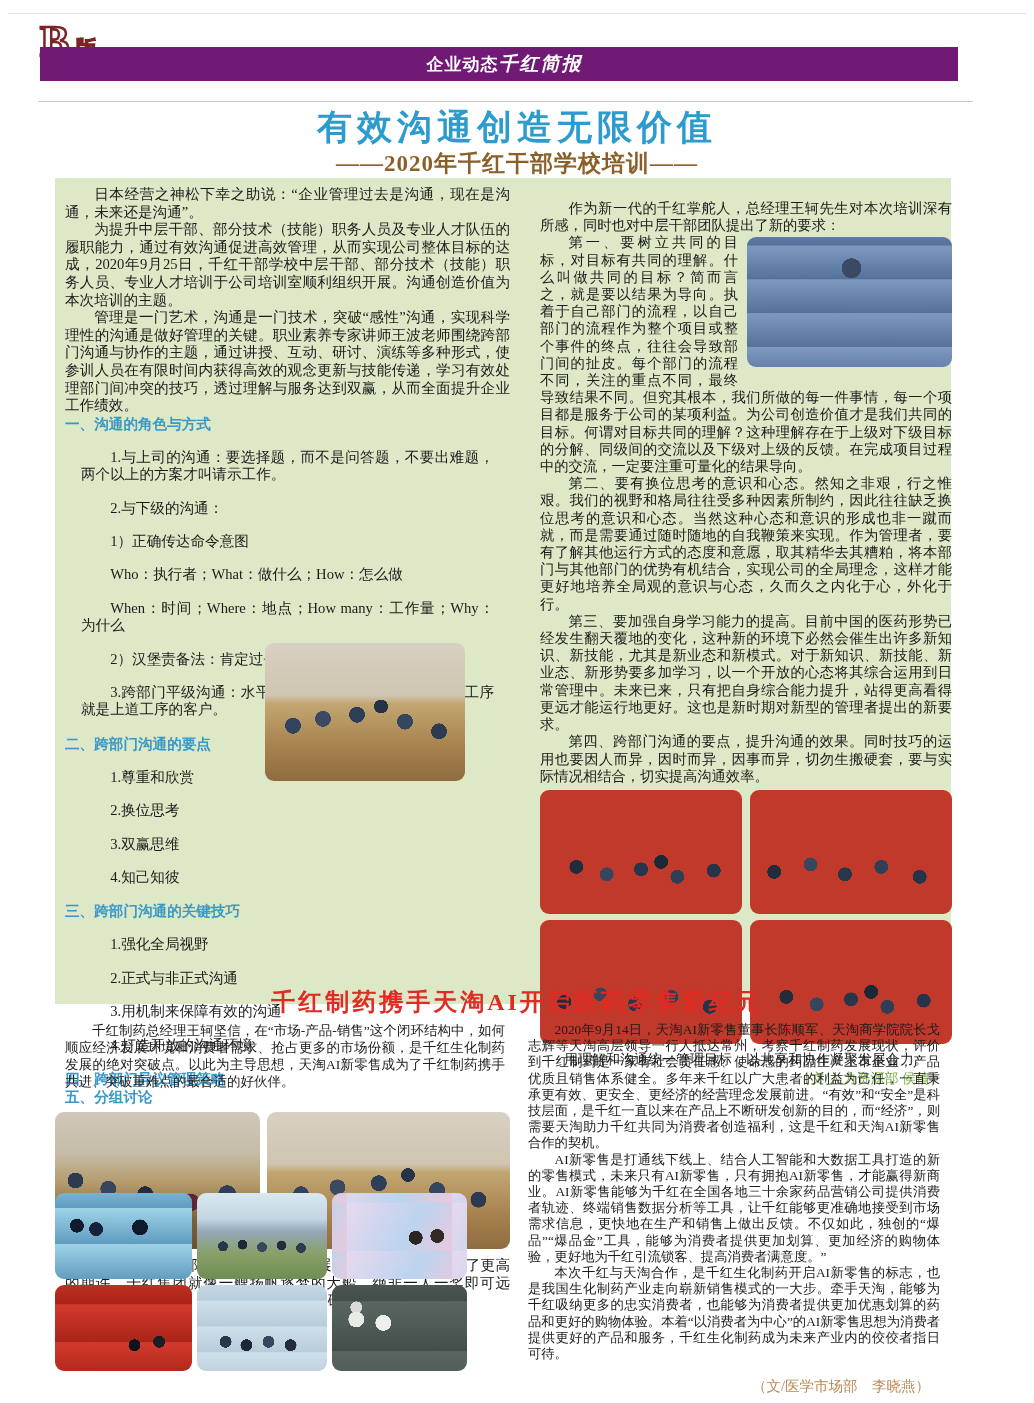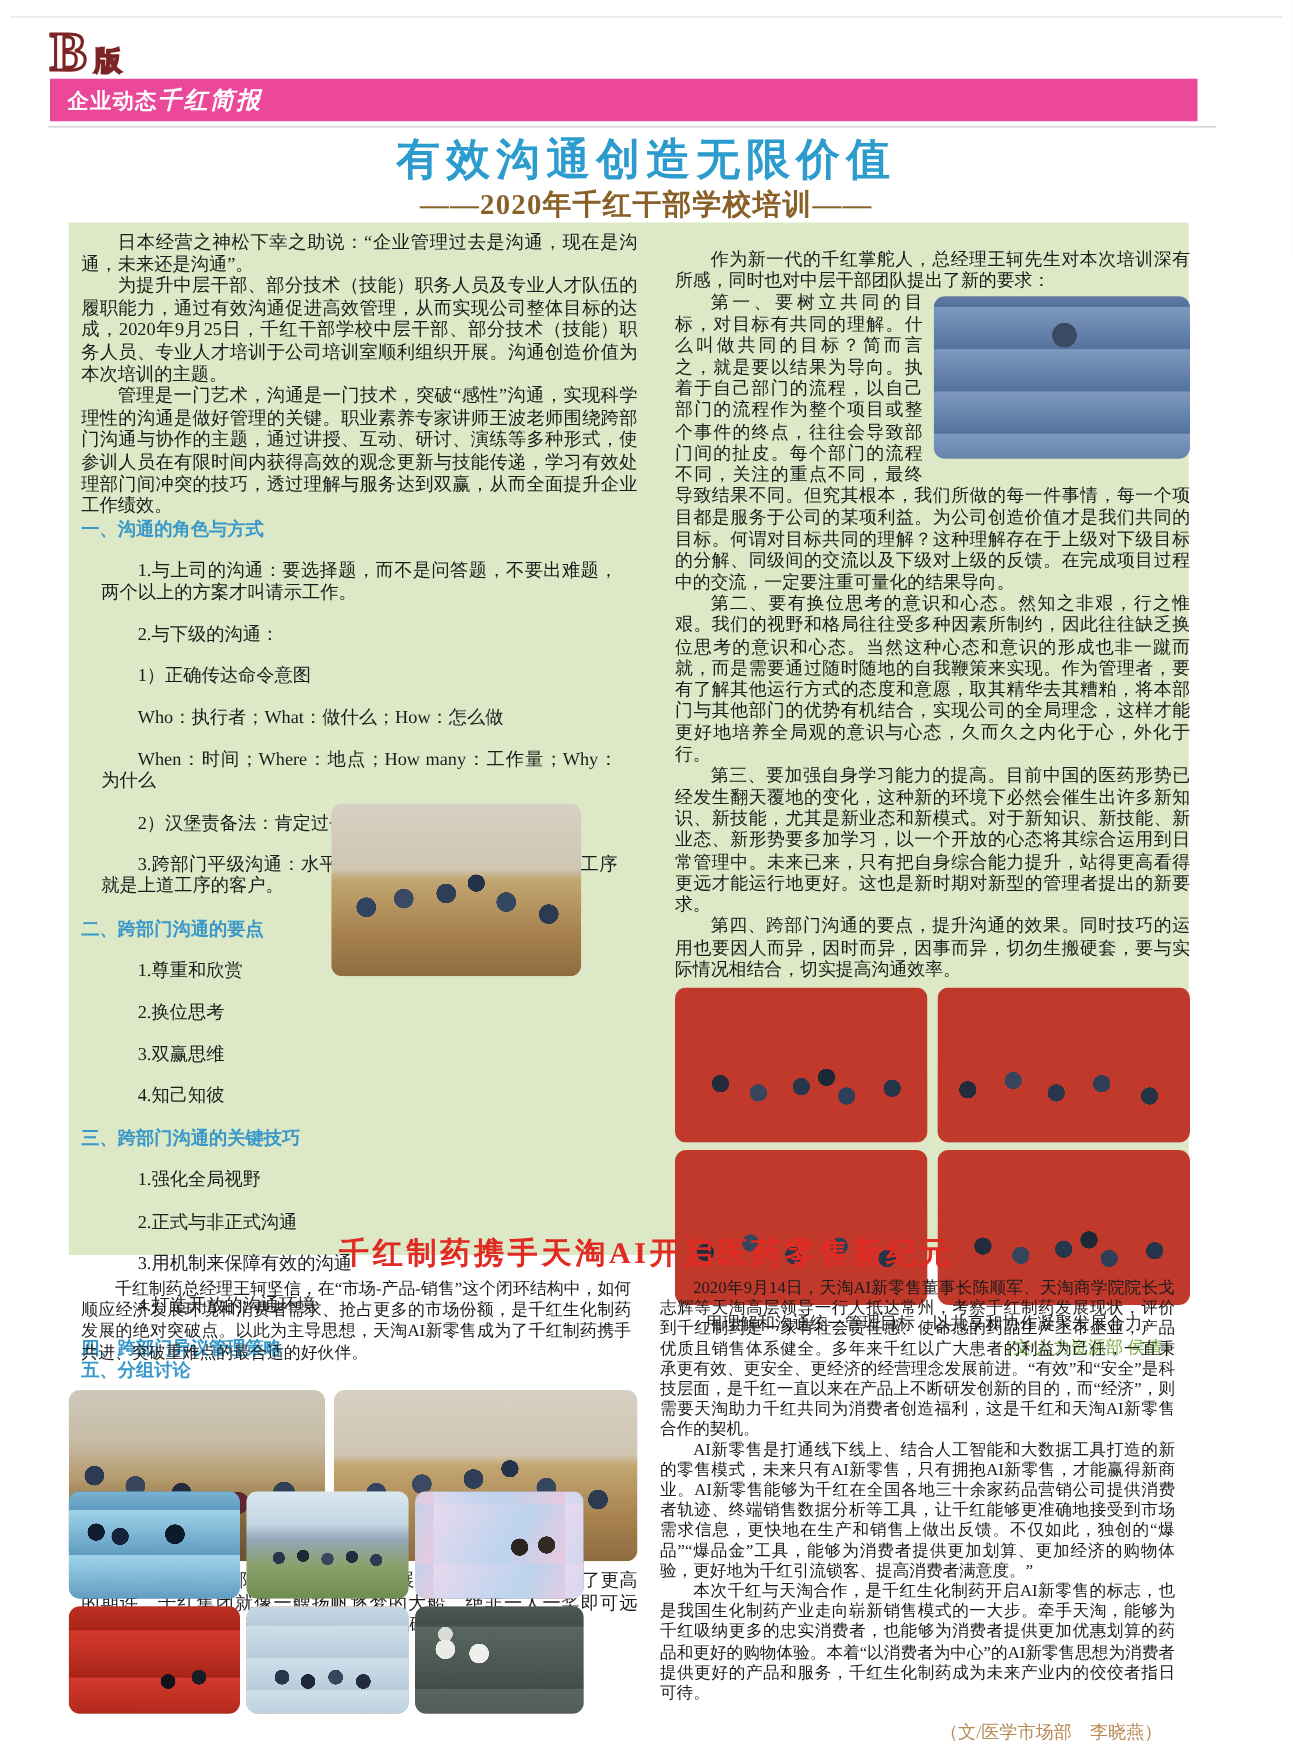--- a/index.html
+++ b/index.html
@@ -5,22 +5,22 @@
   html,body{margin:0;padding:0;background:#ffffff;}
   #page{position:relative;width:1034px;height:1403px;background:#fff;overflow:hidden;
         font-family:"Liberation Serif","DejaVu Serif",serif;color:#1b1b1b;}
   .topline{position:absolute;top:13px;left:8px;width:1018px;border-top:1px solid #e3e3e3;}
 
   
   .edition{position:absolute;left:40px;top:22px;display:flex;align-items:flex-end;gap:6px;}
   .ed-b{font-family:"Liberation Serif",serif;font-size:44px;line-height:40px;font-weight:bold;
         color:#fff;-webkit-text-stroke:2.5px #7b2425;text-shadow:0 0 0 #7b2425;}
   .ed-ban{font-size:22px;font-weight:bold;color:#fff;-webkit-text-stroke:1.3px #7b2425;line-height:26px;}
-  .secbar{position:absolute;left:40px;top:63px;width:918px;height:34px;background:#ec4899;
-          display:flex;justify-content:flex-start;align-items:center;}
+  .secbar{position:absolute;left:40px;top:47px;width:918px;height:34px;background:#701a75;
+          display:flex;justify-content:center;align-items:center;}
   .secbar .l{font-family:"Liberation Sans","DejaVu Sans",sans-serif;font-weight:bold;font-size:17px;color:#fff;padding-left:14px;letter-spacing:1px;}
   .secbar .r{font-family:"DejaVu Serif",serif;font-style:italic;font-weight:bold;font-size:19px;color:#fff;padding-right:3px;letter-spacing:2px;}
   .headrule{position:absolute;top:101px;left:38px;width:935px;border-top:1px solid #c9c9c9;}
 
   
   .a1-title{position:absolute;top:104px;left:0;width:100%;text-align:center;
             font-family:"Liberation Sans","DejaVu Sans",sans-serif;font-weight:bold;
             font-size:35px;letter-spacing:5px;color:#2c9bcd;}
   .a1-sub{position:absolute;top:148px;left:0;width:100%;text-align:center;
           font-weight:bold;font-size:23px;letter-spacing:1px;color:#8a6029;}

